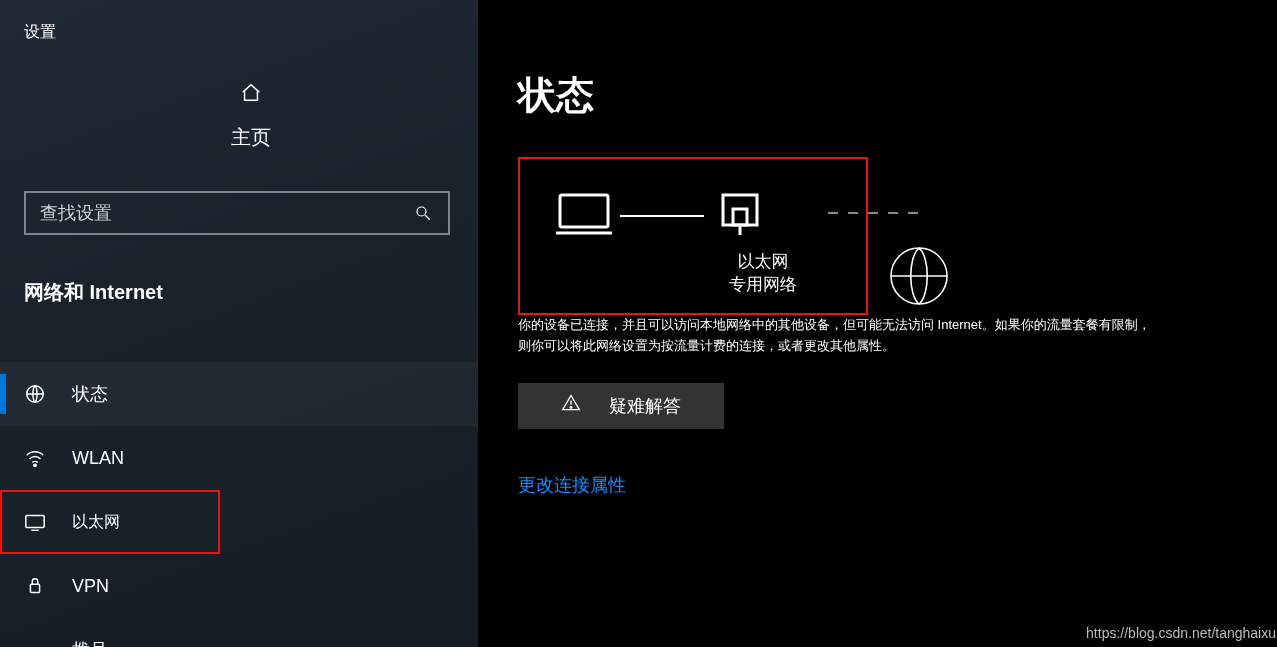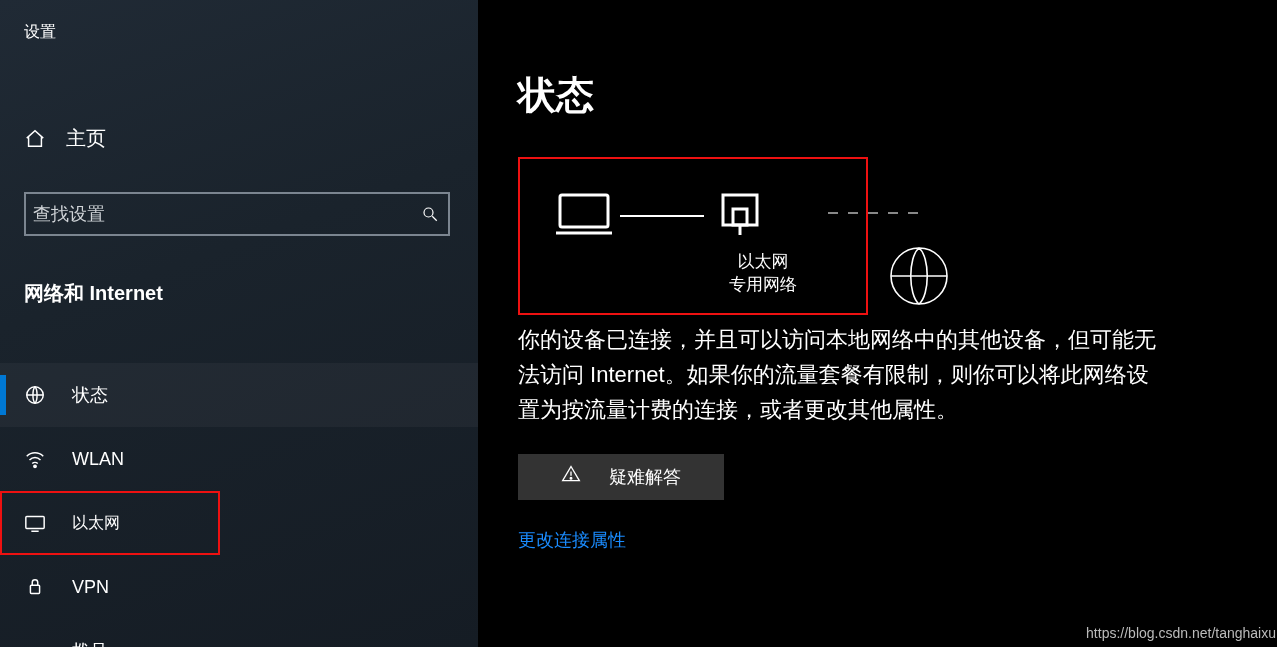--- a/index.html
+++ b/index.html
@@ -10,30 +10,30 @@
     color: #fff;
     display: flex;
   }
   .sidebar {
     width: 478px;
     height: 100%;
     background: linear-gradient(160deg,#202a35 0%,#1a232c 40%,#151c24 100%);
     padding: 22px 0 0 24px;
     position: relative;
   }
-  .app-title { font-size: 16px; font-weight: 400; margin-bottom: 82px; }
+  .app-title { font-size: 16px; font-weight: 400; margin-bottom: 39px; }
   .home-row {
     display: flex; align-items: center; gap: 20px;
-    font-size: 20px; margin-bottom: 40px; cursor: pointer;
+    font-size: 20px; margin-bottom: 40px; cursor: pointer; flex-direction: column;
   }
   .search-box {
     width: 426px; height: 44px;
     border: 2px solid #7b8590;
     display: flex; align-items: center;
-    padding: 0 7px; margin-bottom: 44px;
+    padding: 0 14px; margin-bottom: 44px;
   }
   .search-box input {
     flex: 1; background: transparent; border: none; outline: none;
     color: #fff; font-size: 18px;
   }
   .search-box input::placeholder { color: #d0d4d8; }
   .section-header { font-size: 20px; font-weight: 600; margin-bottom: 56px; }
   .nav-item {
     display: flex; align-items: center; gap: 26px;
     height: 64px; font-size: 18px; cursor: pointer;
@@ -59,27 +59,27 @@
     border: 2px solid #e11;
     position: relative;
   }
   .diagram-row { position:absolute; left:34px; top:30px; display:flex; align-items:center;}
   .dev-icon, .net-icon { width:60px; height:50px;}
   .hline { width:84px; height:2px; background:#fff; margin:0 6px;}
   .dashline { display:flex; gap:10px; margin-left:20px;}
   .dashline span{ width:10px; height:2px; background:#888;}
   .diag-labels { position:absolute; left:198px; top:92px; text-align:center; width:90px; font-size:17px; line-height:1.35;}
   .warn-title { color:#ffe100; font-size:23px; margin-top:22px; margin-bottom:8px;}
-  .warn-body  { font-size:22px; line-height:1.6; width:640px; margin-bottom:26px;margin-top:7px;}
+  .warn-body  { font-size:13px; line-height:1.6; width:640px; margin-bottom:26px;}
   .troubleshoot-btn {
     width:206px; height:46px; background:#333; color:#fff;
     display:flex; align-items:center; justify-content:center; gap:28px;
     font-size:18px; border:none; cursor:pointer;
   }
-  .link { color:#1a8cff; font-size:18px; margin-top:28px; cursor:pointer; display:inline-block;}
+  .link { color:#1a8cff; font-size:18px; margin-top:44px; cursor:pointer; display:inline-block;}
   .watermark { position:absolute; right:1px; bottom:6px; color:#bbb; font-size:14px;}
 </style>
 </head>
 <body>
 
 <div class="sidebar">
   <div class="app-title">设置</div>
 
   <div class="home-row">
     <span class="icon">

